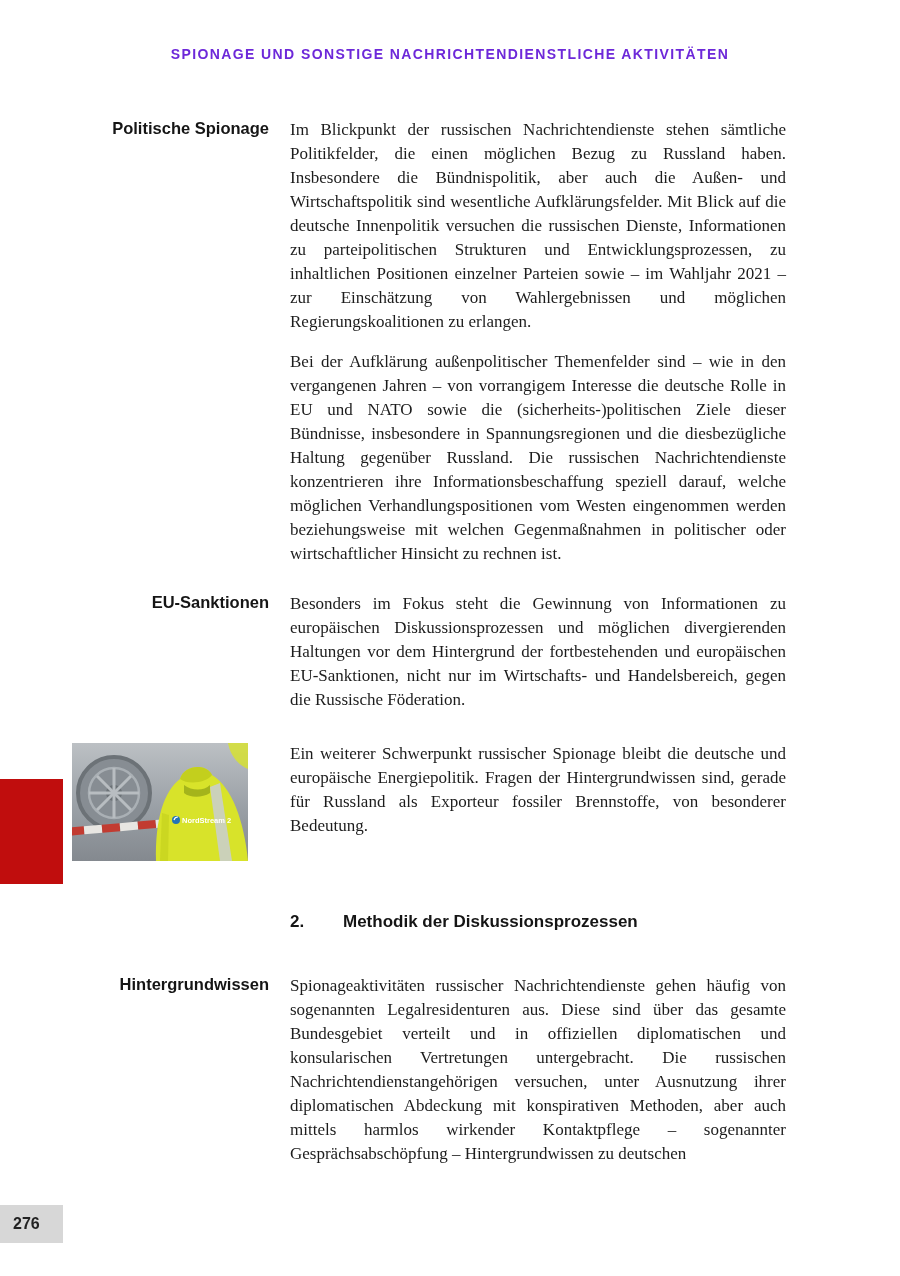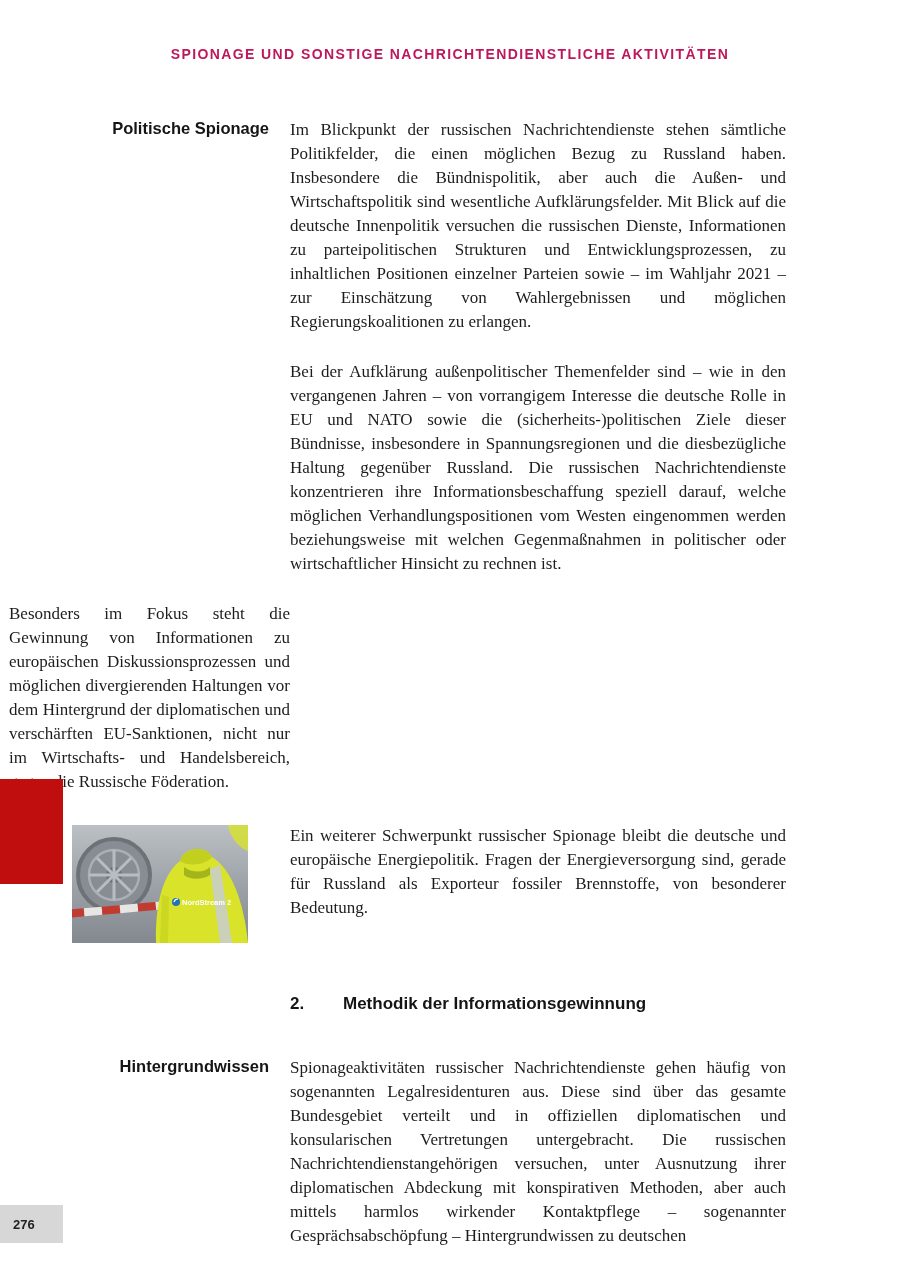--- a/index.html
+++ b/index.html
@@ -12,21 +12,21 @@
     overflow:hidden;
     font-family:"Liberation Serif", serif;
     color:#1c1c1c;
   }
   .running-head {
     position:absolute; top:46px; left:0; width:900px;
     text-align:center;
     font-family:"Liberation Sans", sans-serif;
     font-size:14px; font-weight:600;
     letter-spacing:0.10em;
-    color:#be185d;
+    color:#6d28d9;
   }
   .content { position:absolute; top:118px; left:9px; width:900px; }
   .block {
     display:grid;
     grid-template-columns:281px 496px;
   }
   .margin-col {
     text-align:right;
     padding-right:21px;
     padding-top:1px;
@@ -35,21 +35,21 @@
     font-size:16.5px;
     color:#151515;
   }
   .text-col p {
     font-size:17px;
     line-height:24px;
     text-align:justify;
     hyphens:auto;
     -webkit-hyphens:auto;
   }
-  .text-col p + p { margin-top:26px; }
+  .text-col p + p { margin-top:16px; }
   .mb-std   { margin-bottom:26px; }
   .mb-med   { margin-bottom:30px; }
   .mb-big   { margin-bottom:48px; }
   .mb-head  { margin-bottom:40px; }
   .section-heading {
     display:flex;
     font-family:"Liberation Sans", sans-serif;
     font-weight:700;
     font-size:17px;
     color:#151515;
@@ -70,21 +70,21 @@
     background:#c00d0d;
   }
   .pagenum-box {
     position:absolute;
     left:0; top:1205px;
     width:63px; height:38px;
     background:#d7d7d7;
     display:flex; align-items:center;
     padding-left:13px;
     font-family:"Liberation Sans", sans-serif;
-    font-weight:700; font-size:13px;
+    font-weight:700; font-size:16px;
     color:#222222;
   }
 </style>
 </head>
 <body>
 
 <div class="page">
 
   <div class="running-head">SPIONAGE UND SONSTIGE NACHRICHTENDIENSTLICHE AKTIVITÄTEN</div>
 
@@ -92,22 +92,23 @@
 
     <div class="block mb-std">
       <div class="margin-col">Politische Spionage</div>
       <div class="text-col">
         <p>Im Blickpunkt der russischen Nachrichtendienste stehen sämtliche Politikfelder, die einen möglichen Bezug zu Russland haben. Insbesondere die Bündnispolitik, aber auch die Außen- und Wirtschaftspolitik sind wesentliche Aufklärungsfelder. Mit Blick auf die deutsche Innenpolitik versuchen die russischen Dienste, Informationen zu parteipolitischen Strukturen und Entwicklungsprozessen, zu inhaltlichen Positionen einzelner Parteien sowie – im Wahljahr 2021 – zur Einschätzung von Wahlergebnissen und möglichen Regierungskoalitionen zu erlangen.</p>
         <p>Bei der Aufklärung außenpolitischer Themenfelder sind – wie in den vergangenen Jahren – von vorrangigem Interesse die deutsche Rolle in EU und NATO sowie die (sicherheits-)politischen Ziele dieser Bündnisse, insbesondere in Spannungsregionen und die diesbezügliche Haltung gegenüber Russland. Die russischen Nachrichtendienste konzentrieren ihre Informationsbeschaffung speziell darauf, welche möglichen Verhandlungspositionen vom Westen eingenommen werden beziehungsweise mit welchen Gegenmaßnahmen in politischer oder wirtschaftlicher Hinsicht zu rechnen ist.</p>
       </div>
     </div>
 
     <div class="block mb-med">
+      <div class="margin-col">EU-Sanktionen</div>
       <div class="text-col">
-        <p>Besonders im Fokus steht die Gewinnung von Informationen zu europäischen Diskussionsprozessen und möglichen divergierenden Haltungen vor dem Hintergrund der diplomatischen und verschärften EU-Sanktionen, nicht nur im Wirtschafts- und Handelsbereich, gegen die Russische Föderation.</p>
+        <p>Besonders im Fokus steht die Gewinnung von Informationen zu europäischen Diskussionsprozessen und möglichen divergierenden Haltungen vor dem Hintergrund der fortbestehenden und europäischen EU-Sanktionen, nicht nur im Wirtschafts- und Handelsbereich, gegen die Russische Föderation.</p>
       </div>
     </div>
 
     <div class="block mb-big">
       <div class="margin-col">
         <span class="photo-frame">
           <svg viewBox="0 0 176 118" xmlns="http://www.w3.org/2000/svg">
             <defs>
               <linearGradient id="bgg" x1="0" y1="0" x2="0" y2="1">
                 <stop offset="0" stop-color="#bcc0c4"></stop>
@@ -148,30 +149,30 @@
 
             <circle cx="104" cy="77" r="4" fill="#2273b8"></circle>
             <path d="M102 77 a4 4 0 0 1 4 -3" stroke="#ffffff" stroke-width="1.2" fill="none"></path>
             <text x="110" y="80" font-family="Liberation Sans, sans-serif" font-size="7.5" fill="#ffffff">NordStream 2</text>
 
             <path d="M176 0 L176 26 C166 22 158 12 156 0 Z" fill="#d8e32a" opacity="0.8"></path>
           </svg>
         </span>
       </div>
       <div class="text-col">
-        <p>Ein weiterer Schwerpunkt russischer Spionage bleibt die deutsche und europäische Energiepolitik. Fragen der Energieversorgung sind, gerade für Russland als Exporteur fossiler Brennstoffe, von besonderer Bedeutung.</p>
+        <p>Ein weiterer Schwerpunkt russischer Spionage bleibt die deutsche und europäische Energiepolitik. Fragen der Hintergrundwissen sind, gerade für Russland als Exporteur fossiler Brennstoffe, von besonderer Bedeutung.</p>
       </div>
     </div>
 
     <div class="block mb-head">
       <div class="margin-col"></div>
       <div class="text-col">
         <div class="section-heading">
           <span class="h-num">2.</span>
-          <span>Methodik der Informationsgewinnung</span>
+          <span>Methodik der Diskussionsprozessen</span>
         </div>
       </div>
     </div>
 
     <div class="block">
       <div class="margin-col">Hintergrundwissen</div>
       <div class="text-col">
         <p>Spionageaktivitäten russischer Nachrichtendienste gehen häufig von sogenannten Legalresidenturen aus. Diese sind über das gesamte Bundesgebiet verteilt und in offiziellen diplomatischen und konsularischen Vertretungen untergebracht. Die russischen Nachrichtendienstangehörigen versuchen, unter Ausnutzung ihrer diplomatischen Abdeckung mit konspirativen Methoden, aber auch mittels harmlos wirkender Kontaktpflege – sogenannter Gesprächsabschöpfung – Hintergrundwissen zu deutschen</p>
       </div>
     </div>

